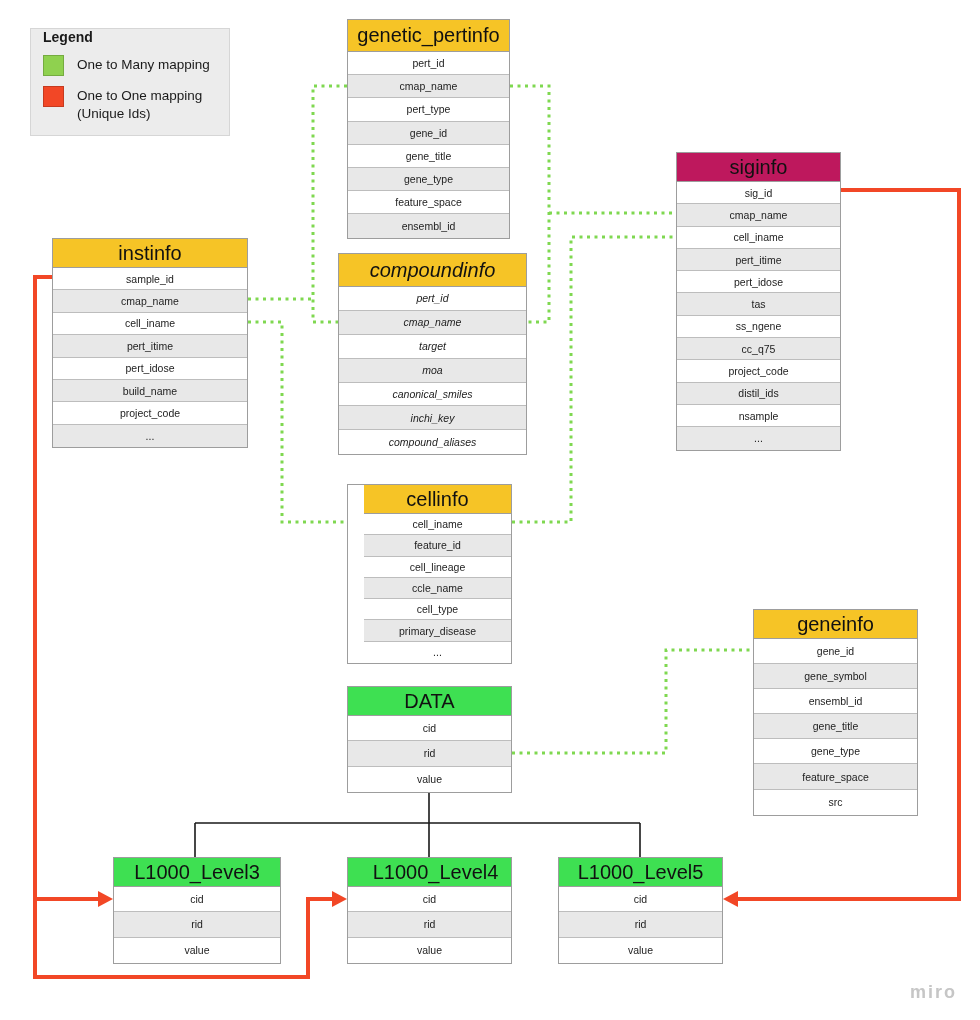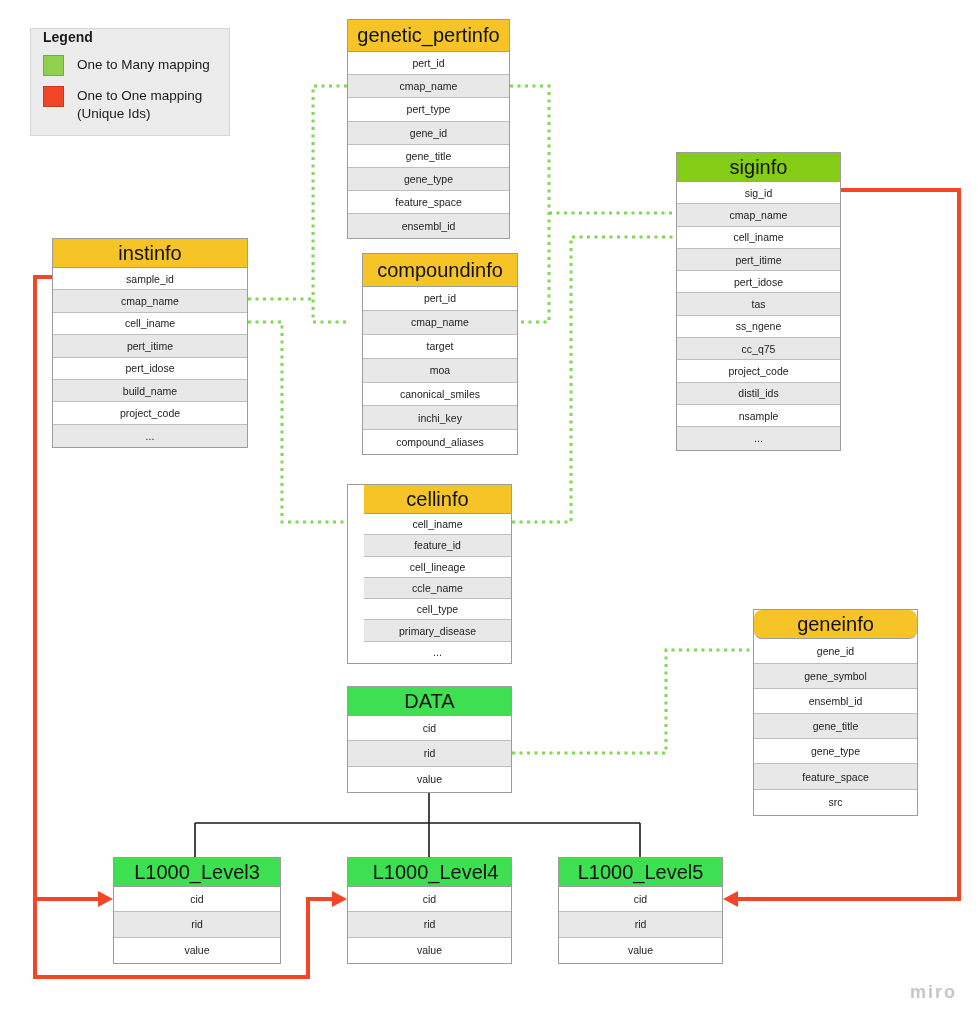--- a/index.html
+++ b/index.html
@@ -24,26 +24,26 @@
              color:#222;background:#ffffff;border-bottom:1px solid #bdbdbd;box-sizing:border-box;}
   .table-body .table-row:nth-child(even){background:#e8e8e8;}
   .table-body .table-row:last-child{border-bottom:none;}
 
   .t-genetic   {left:347px;top:19px;  width:163px;}
   .t-genetic    .table-header{height:31px;} .t-genetic .table-row{height:23.2px;}
   .t-siginfo   {left:676px;top:152px; width:165px;}
   .t-siginfo    .table-header{height:28px;} .t-siginfo .table-row{height:22.3px;}
   .t-instinfo  {left:52px; top:238px; width:196px;}
   .t-instinfo   .table-header{height:28px;} .t-instinfo .table-row{height:22.4px;}
-  .t-compound  {left:362px;top:253px; width:156px;}
+  .t-compound  {left:338px;top:253px; width:189px;font-style:italic;}
   .t-compound   .table-header{height:32px;} .t-compound .table-row{height:23.9px;}
   .t-cellinfo  {left:347px;top:484px; width:165px;padding-left:16px;}
   .t-cellinfo   .table-header{height:28px;} .t-cellinfo .table-row{height:21.3px;}
   .t-geneinfo  {left:753px;top:609px; width:165px;}
-  .t-geneinfo   .table-header{height:28px;border-radius:8px;} .t-geneinfo .table-row{height:25.1px;}
+  .t-geneinfo   .table-header{height:28px;} .t-geneinfo .table-row{height:25.1px;}
   .t-data      {left:347px;top:686px; width:165px;}
   .t-data       .table-header{height:28px;} .t-data .table-row{height:25.3px;}
   .t-l3        {left:113px;top:857px; width:168px;text-align:right;}
   .t-l3         .table-header{height:28px;} .t-l3 .table-row{height:25.3px;}
   .t-l4        {left:347px;top:857px; width:165px;}
   .t-l4         .table-header{height:28px;padding-left:12px;} .t-l4 .table-row{height:25.3px;}
   .t-l5        {left:558px;top:857px; width:165px;}
   .t-l5         .table-header{height:28px;} .t-l5 .table-row{height:25.3px;}
 
   .watermark{position:absolute;right:23px;top:982px;font-size:18px;font-weight:bold;
@@ -103,21 +103,21 @@
         <div class="table-row">pert_type</div>
         <div class="table-row">gene_id</div>
         <div class="table-row">gene_title</div>
         <div class="table-row">gene_type</div>
         <div class="table-row">feature_space</div>
         <div class="table-row">ensembl_id</div>
       </div>
   </div>
 
   <div class="table t-siginfo">
-    <div class="table-header" style="background: #84cc16;">siginfo</div>
+    <div class="table-header" style="background: #be185d;">siginfo</div>
     <div class="table-body">
         <div class="table-row">sig_id</div>
         <div class="table-row">cmap_name</div>
         <div class="table-row">cell_iname</div>
         <div class="table-row">pert_itime</div>
         <div class="table-row">pert_idose</div>
         <div class="table-row">tas</div>
         <div class="table-row">ss_ngene</div>
         <div class="table-row">cc_q75</div>
         <div class="table-row">project_code</div>

